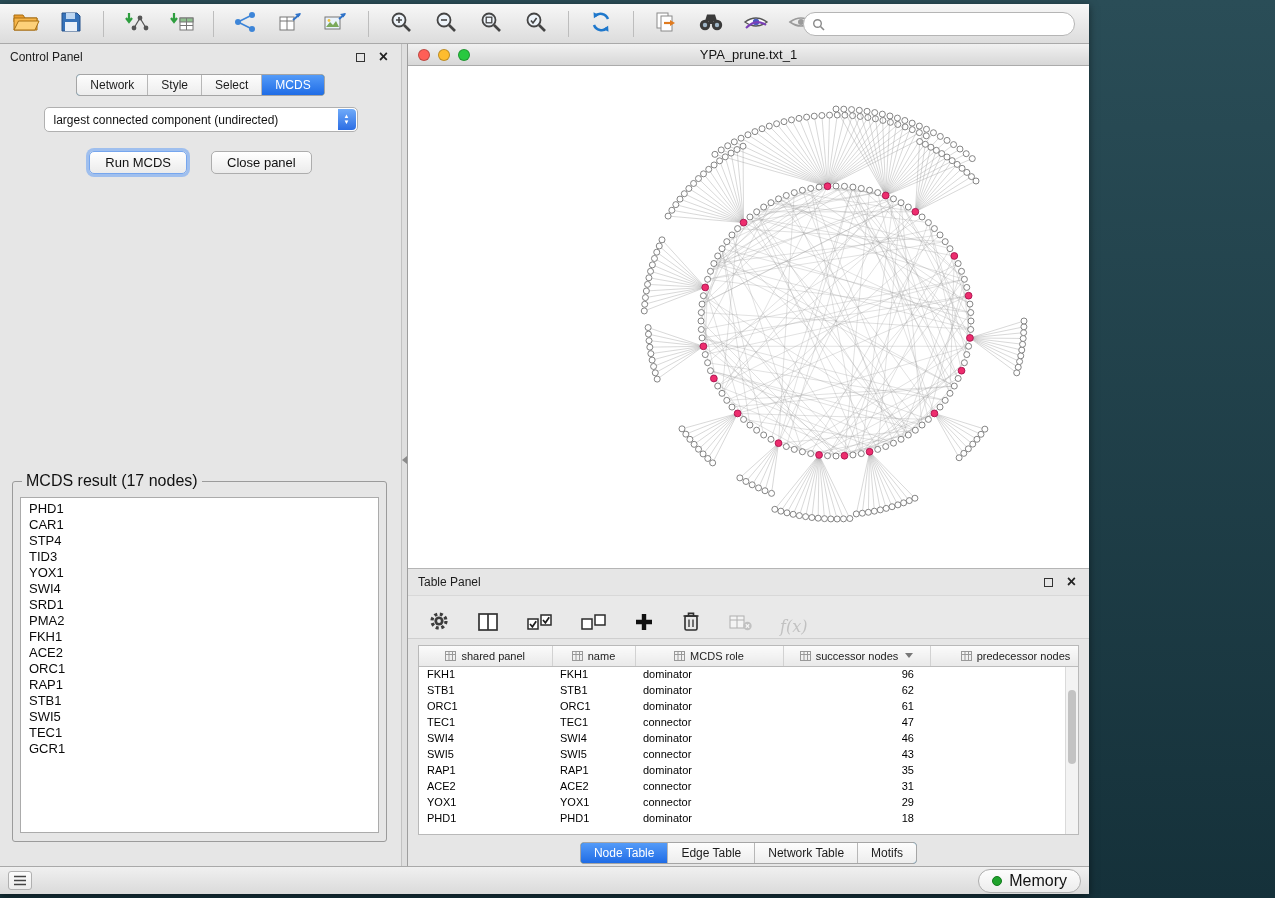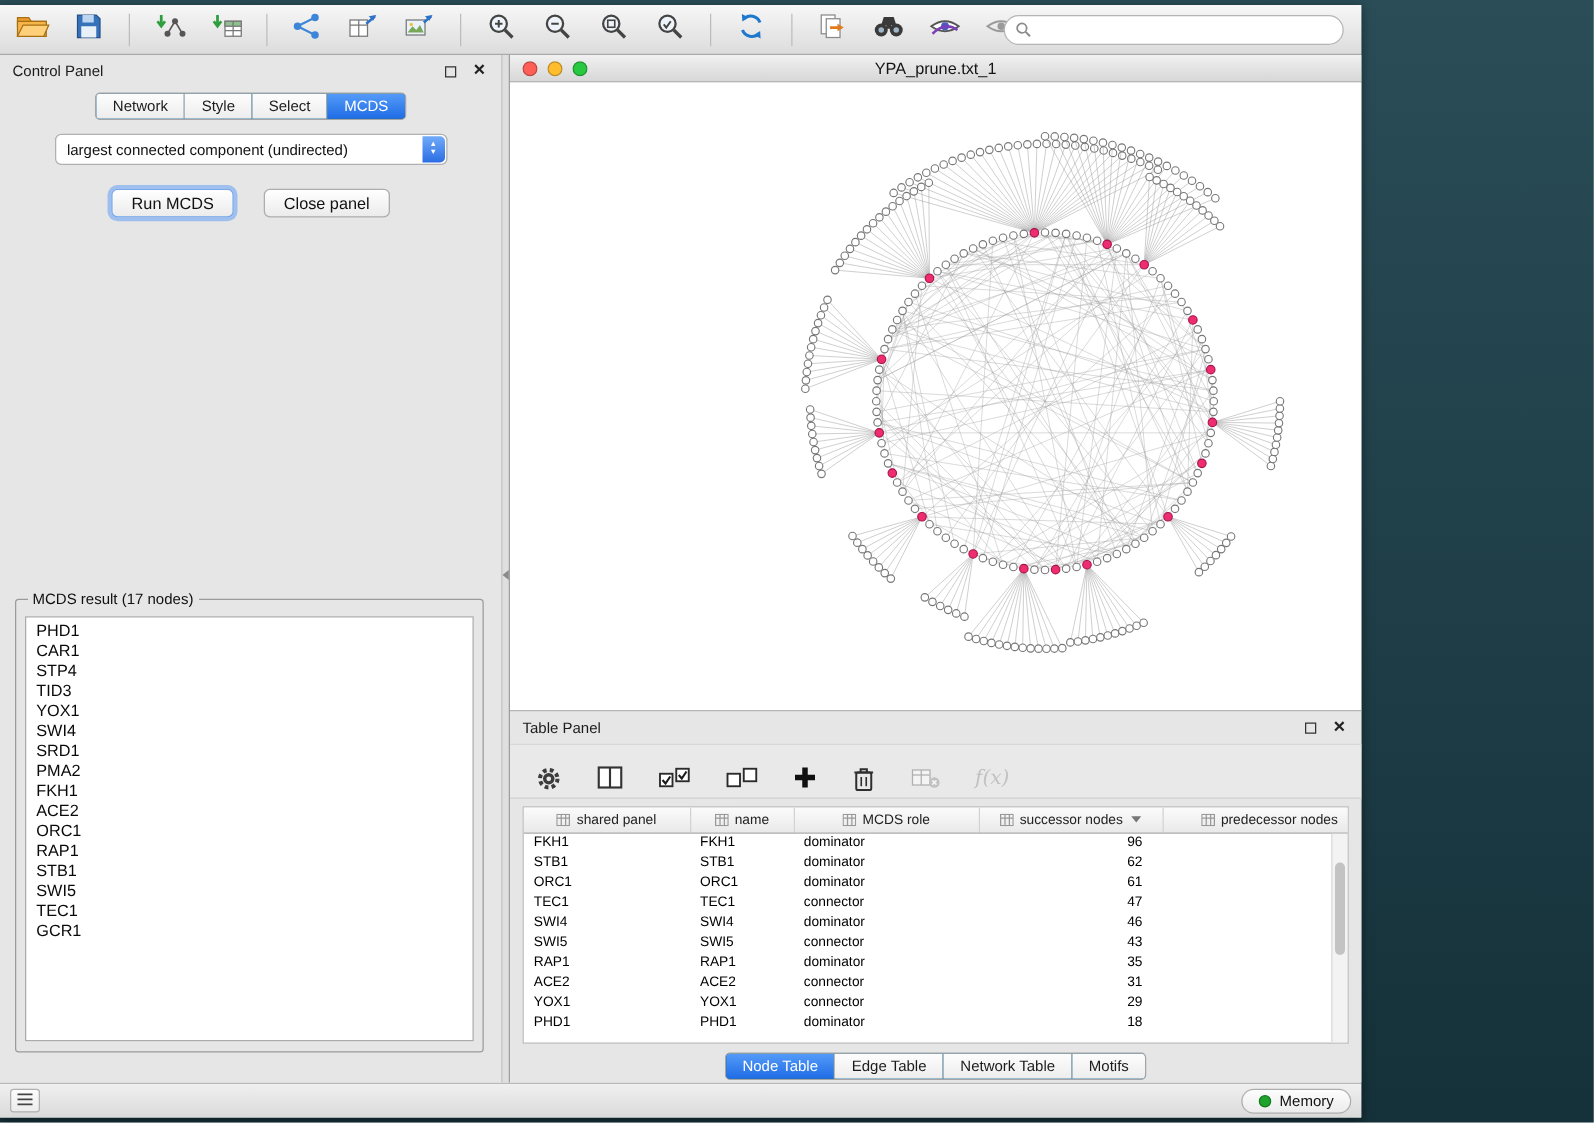--- a/index.html
+++ b/index.html
@@ -30,58 +30,58 @@
   .seg-tab:last-child{border-right:none}
   .seg-tab.selected{background:linear-gradient(#549bf8,#1f6ce6);color:#fff}
   .opt-label{text-align:center;font-size:13px;color:#111;margin-top:22px}
   .dropdown{width:314px;height:25px;margin:11px auto 0;background:#fff;border:1px solid #b0b0b0;border-radius:5px;position:relative;display:flex;align-items:center;padding-left:9px;font-size:12px;color:#111;cursor:pointer}
   .dd-stepper{position:absolute;right:1px;top:1px;bottom:1px;width:18px;border-radius:0 4px 4px 0;background:linear-gradient(#70abf9,#2b6de4);display:flex;flex-direction:column;align-items:center;justify-content:center;color:#fff;gap:1px}
   .dd-stepper span{font-size:6px;line-height:5px}
   .btn-row{display:flex;justify-content:center;gap:24px;margin-top:19px}
   .btn{font-size:13px;padding:3px 15px;background:linear-gradient(#ffffff,#ebebeb);border:1px solid #adadad;border-radius:5px;color:#111;cursor:pointer}
   .btn.focused{box-shadow:0 0 0 3px rgba(100,158,244,.55);border-color:#76a6ee}
   .mcds-fieldset{position:absolute;left:12px;right:14px;top:428px;bottom:24px;border:1px solid #9b9b9b;border-radius:3px;padding:7px 7px 8px}
-  .mcds-fieldset legend{font-size:12px;color:#111;padding:0 4px;margin-left:2px}
+  .mcds-fieldset legend{font-size:16px;color:#111;padding:0 4px;margin-left:2px}
   .mcds-list{width:100%;height:100%;background:#fff;border:1px solid #ababab;overflow:hidden;padding:3px 0}
   .mcds-item{font-size:13px;line-height:16px;padding-left:8px;color:#0a0a0a;cursor:default}
 
   
   .v-splitter{position:absolute;left:401px;top:0;bottom:0;width:7px;background:#dfdfdf;border-left:1px solid #c2c2c2;border-right:1px solid #9e9e9e;cursor:col-resize}
   .v-splitter .tri{position:absolute;left:0;top:412px;width:0;height:0;border-top:4px solid transparent;border-bottom:4px solid transparent;border-right:5px solid #8a8a8a}
 
   
   .network-window{position:absolute;left:408px;right:0;top:0;height:524px;display:flex;flex-direction:column}
   .net-titlebar{height:22px;flex:0 0 auto;background:linear-gradient(#f1f1f1,#d7d7d7);border-bottom:1px solid #ababab;display:flex;align-items:center;position:relative}
   .traffic{display:flex;gap:8px;margin-left:10px;z-index:2}
   .light{width:12px;height:12px;border-radius:50%;border:.5px solid rgba(0,0,0,.25);cursor:pointer}
   .net-title{position:absolute;left:0;right:0;text-align:center;font-size:13px;color:#151515}
   .net-canvas{flex:1;background:#fff;position:relative;overflow:hidden}
 
   
   .table-panel{position:absolute;left:408px;right:0;top:524px;bottom:0;background:#e6e6e6;border-top:1px solid #b5b5b5;display:flex;flex-direction:column}
-  .tp-toolbar{height:44px;flex:0 0 auto;display:flex;align-items:flex-start;gap:27px;padding:16px 20px;background:#e9e9e9;border-top:1px solid #d8d8d8;border-bottom:1px solid #cfcfcf}
+  .tp-toolbar{height:44px;flex:0 0 auto;display:flex;align-items:flex-end;gap:27px;padding:2px 20px;background:#e9e9e9;border-top:1px solid #d8d8d8;border-bottom:1px solid #cfcfcf}
   .tp-tool{display:flex;align-items:center;justify-content:center;cursor:pointer}
   .tp-tool.disabled{opacity:.5;cursor:default}
   .fx-label{font-family:"DejaVu Serif",serif;font-style:italic;font-size:16px;color:#9a9a9a}
   .table-wrap{flex:1 1 auto;margin:6px 10px 4px;background:#fff;border:1px solid #b9b9b9;position:relative;overflow:hidden}
   table{border-collapse:collapse;table-layout:fixed;width:100%;font-size:11px}
   th{height:20px;font-weight:normal;background:linear-gradient(#fbfbfb,#e9e9e9);border-right:1px solid #d2d2d2;border-bottom:1px solid #bcbcbc;color:#222;font-size:11px;padding:0}
   .th-inner{display:flex;align-items:center;justify-content:center;gap:5px;white-space:nowrap;overflow:hidden}
   .chev{width:0;height:0;border-left:4px solid transparent;border-right:4px solid transparent;border-top:5px solid #777;margin-left:2px}
   td{height:16px;padding:0 8px;color:#000;white-space:nowrap;overflow:hidden}
   td.num{text-align:right;padding-right:16px}
   tr.data-row{cursor:default}
   .vscroll{position:absolute;right:0;top:21px;bottom:0;width:13px;background:#f3f3f3;border-left:1px solid #dadada}
   .vthumb{position:absolute;left:2px;right:2px;top:14%;height:44%;background:#c3c3c3;border-radius:5px;cursor:grab}
   .tp-tabs{height:27px;flex:0 0 auto;display:flex;justify-content:center;align-items:center}
 
   
   .status-bar{height:28px;flex:0 0 auto;background:linear-gradient(#f0f0f0,#dadada);border-top:1px solid #a9a9a9;display:flex;align-items:center;padding:0 8px}
   .list-btn{width:24px;height:19px;border:1px solid #b0b0b0;border-radius:3px;background:linear-gradient(#fcfcfc,#ececec);display:flex;align-items:center;justify-content:center;cursor:pointer}
-  .memory-btn{margin-left:auto;display:flex;align-items:center;gap:7px;border:1px solid #aeaeae;border-radius:12px;background:linear-gradient(#fdfdfd,#ececec);padding:2px 13px;font-size:12px;color:#111;cursor:pointer}
+  .memory-btn{margin-left:auto;display:flex;align-items:center;gap:7px;border:1px solid #aeaeae;border-radius:12px;background:linear-gradient(#fdfdfd,#ececec);padding:2px 13px;font-size:16px;color:#111;cursor:pointer}
   .memory-dot{width:10px;height:10px;border-radius:50%;background:#1fa32c;border:1px solid #137a1d}
 </style>
 </head>
 <body>
 
 <div class="app">
 
   <div class="toolbar">
     <div class="tb-icon">
       <span><svg width="28" height="24" viewBox="0 0 28 24">

